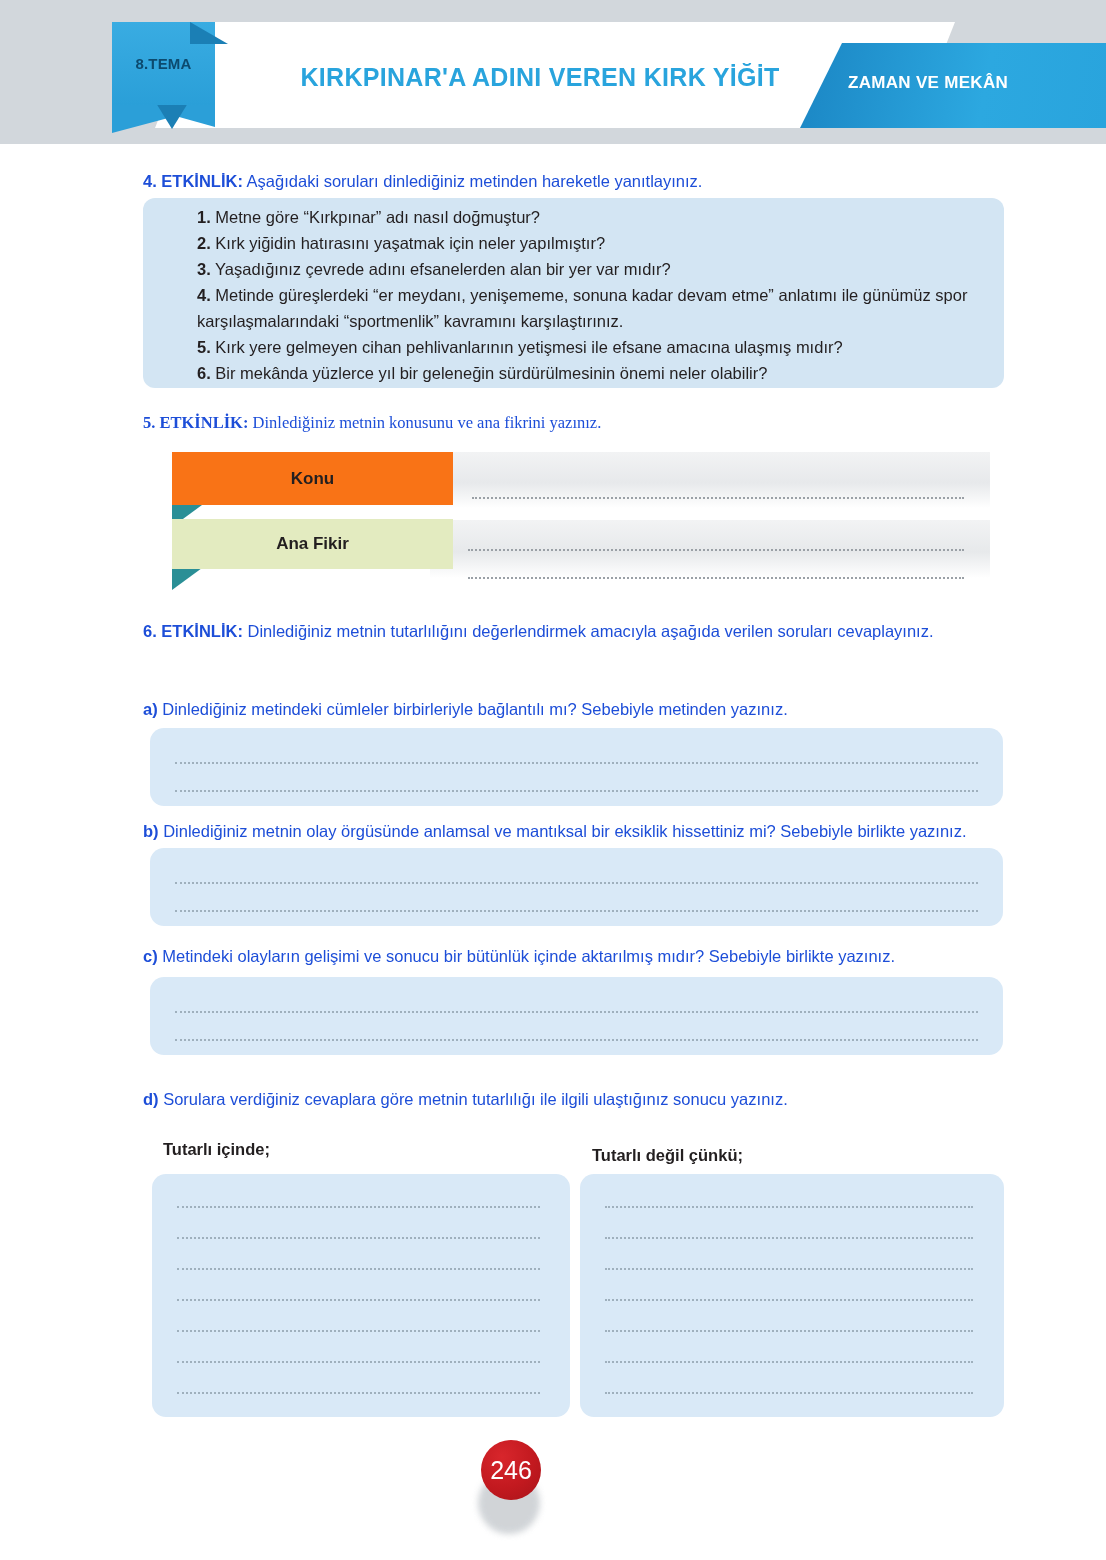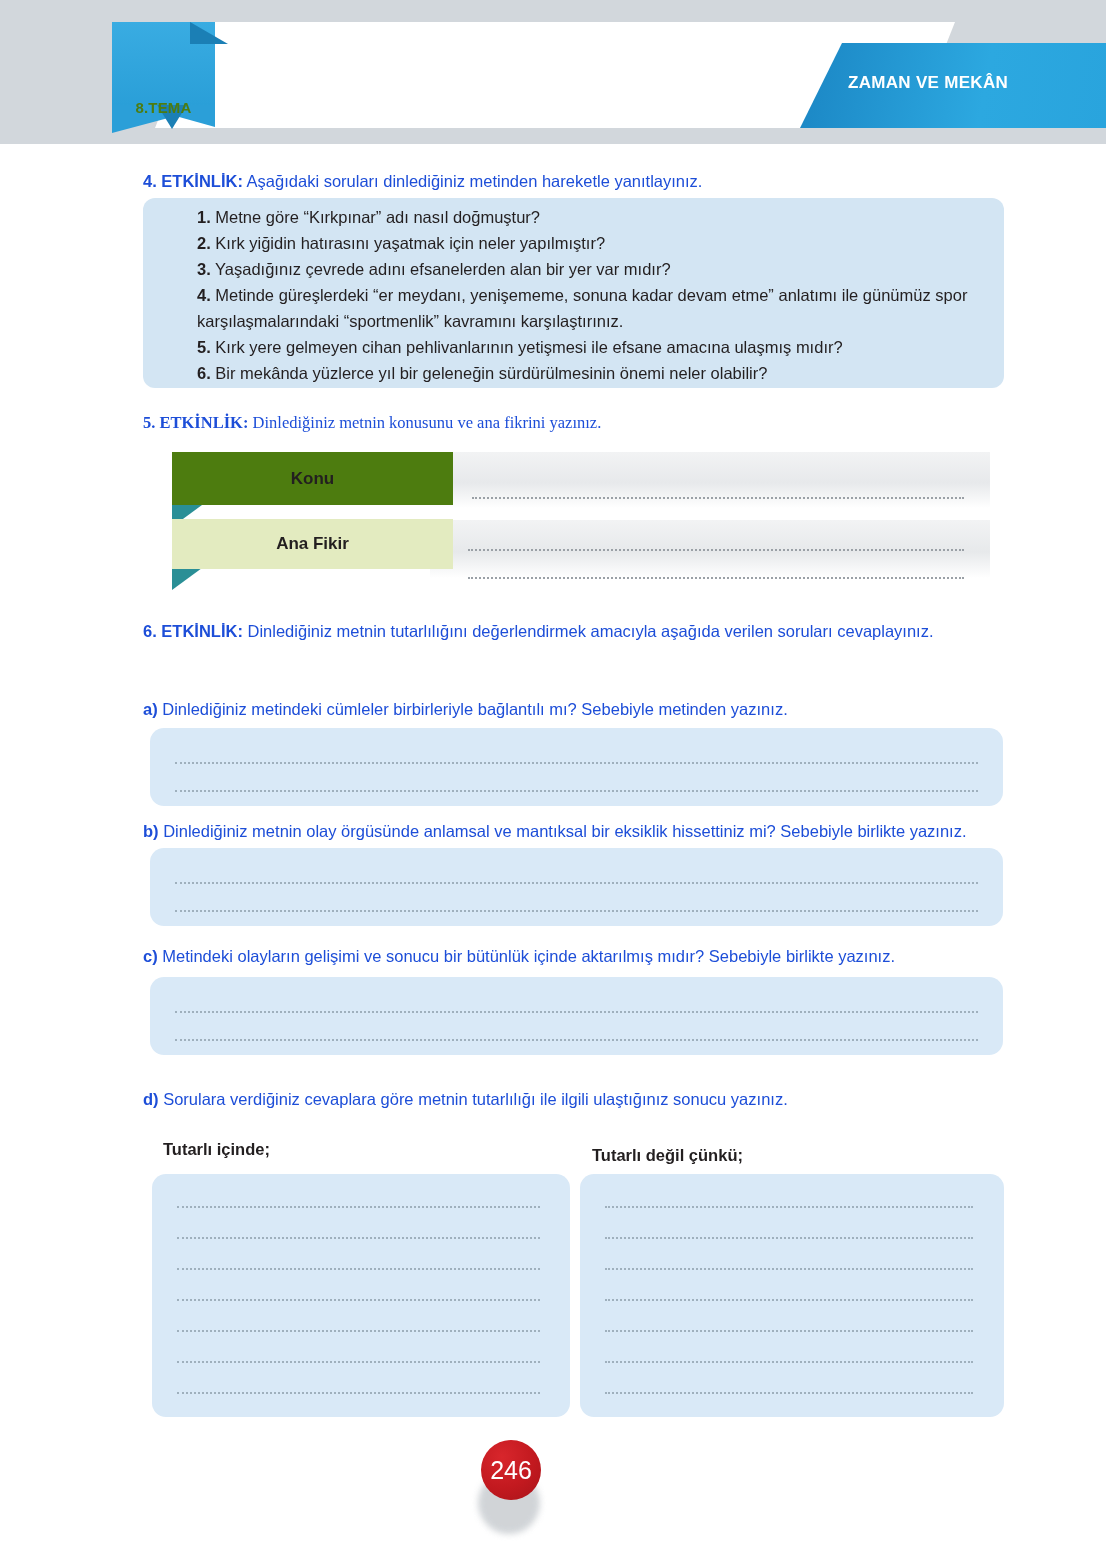--- a/index.html
+++ b/index.html
@@ -83,25 +83,24 @@
     width: 32px;
     height: 26px;
     background: #1b7fb5;
     clip-path: polygon(0 0, 32px 0, 16px 26px);
   }
   .tema-label {
     position: absolute;
     left: 112px; top: 55px;
     width: 103px;
     text-align: center;
-    color: #4d7c0f;
+    color: #0c4a6e;
     font-size: 15px;
     font-weight: bold;
     letter-spacing: 0.2px;
-    margin-top: 44px;
   }
   .header-title {
     position: absolute;
     left: 260px; top: 63px;
     width: 560px;
     text-align: center;
     color: #29a4dd;
     font-size: 25px;
     font-weight: bold;
     letter-spacing: 0.3px;
@@ -219,20 +218,21 @@
   <div class="header-white-band"></div>
   <div class="header-right-band"></div>
 
   <div class="tema-ribbon-left"></div>
   <div class="tema-ribbon-right"></div>
   <div class="tema-ribbon-notch"></div>
   <div class="tema-tab"></div>
   <div class="tema-tab-fold"></div>
   <div class="tema-label">8.TEMA</div>
 
+  <div class="header-title">KIRKPINAR'A ADINI VEREN KIRK YİĞİT</div>
   <div class="header-subtitle">ZAMAN VE MEKÂN</div>
 </div>
 
 <div class="etkinlik-line" style="left:143px; top:170px; width:880px;">
   <b>4. ETKİNLİK:</b><span> Aşağıdaki soruları dinlediğiniz metinden hareketle yanıtlayınız.</span>
 </div>
 
 <div class="qbox"></div>
 <div class="qbox-list">
   <div class="qitem">
@@ -255,21 +255,21 @@
   </div>
 </div>
 
 <div class="etkinlik-line" style="left:143px; top:412px; width:880px;font-family:Liberation Serif, serif;">
   <b>5. ETKİNLİK:</b><span>  Dinlediğiniz metnin konusunu ve ana fikrini yazınız.</span>
 </div>
 
 <div class="ka-shadowline" style="left:430px; top:452px; width:560px; height:56px;"></div>
 <div class="dotline" style="left:472px; top:497px; width:492px;"></div>
 <div class="ka-fold" style="left:172px; top:505px;"></div>
-<div class="ka-tab" style="left:172px; top:452px; width:281px; height:53px; background:#4d7c0f;">
+<div class="ka-tab" style="left:172px; top:452px; width:281px; height:53px; background:#f97316;">
   <span>Konu</span>
 </div>
 
 <div class="ka-shadowline" style="left:430px; top:520px; width:560px; height:58px;"></div>
 <div class="dotline" style="left:468px; top:549px; width:496px;"></div>
 <div class="dotline" style="left:468px; top:577px; width:496px;"></div>
 <div class="ka-fold" style="left:172px; top:568px;"></div>
 <div class="ka-tab" style="left:172px; top:519px; width:281px; height:50px; background:#e3ebc0;">
   <span>Ana Fikir</span>
 </div>

